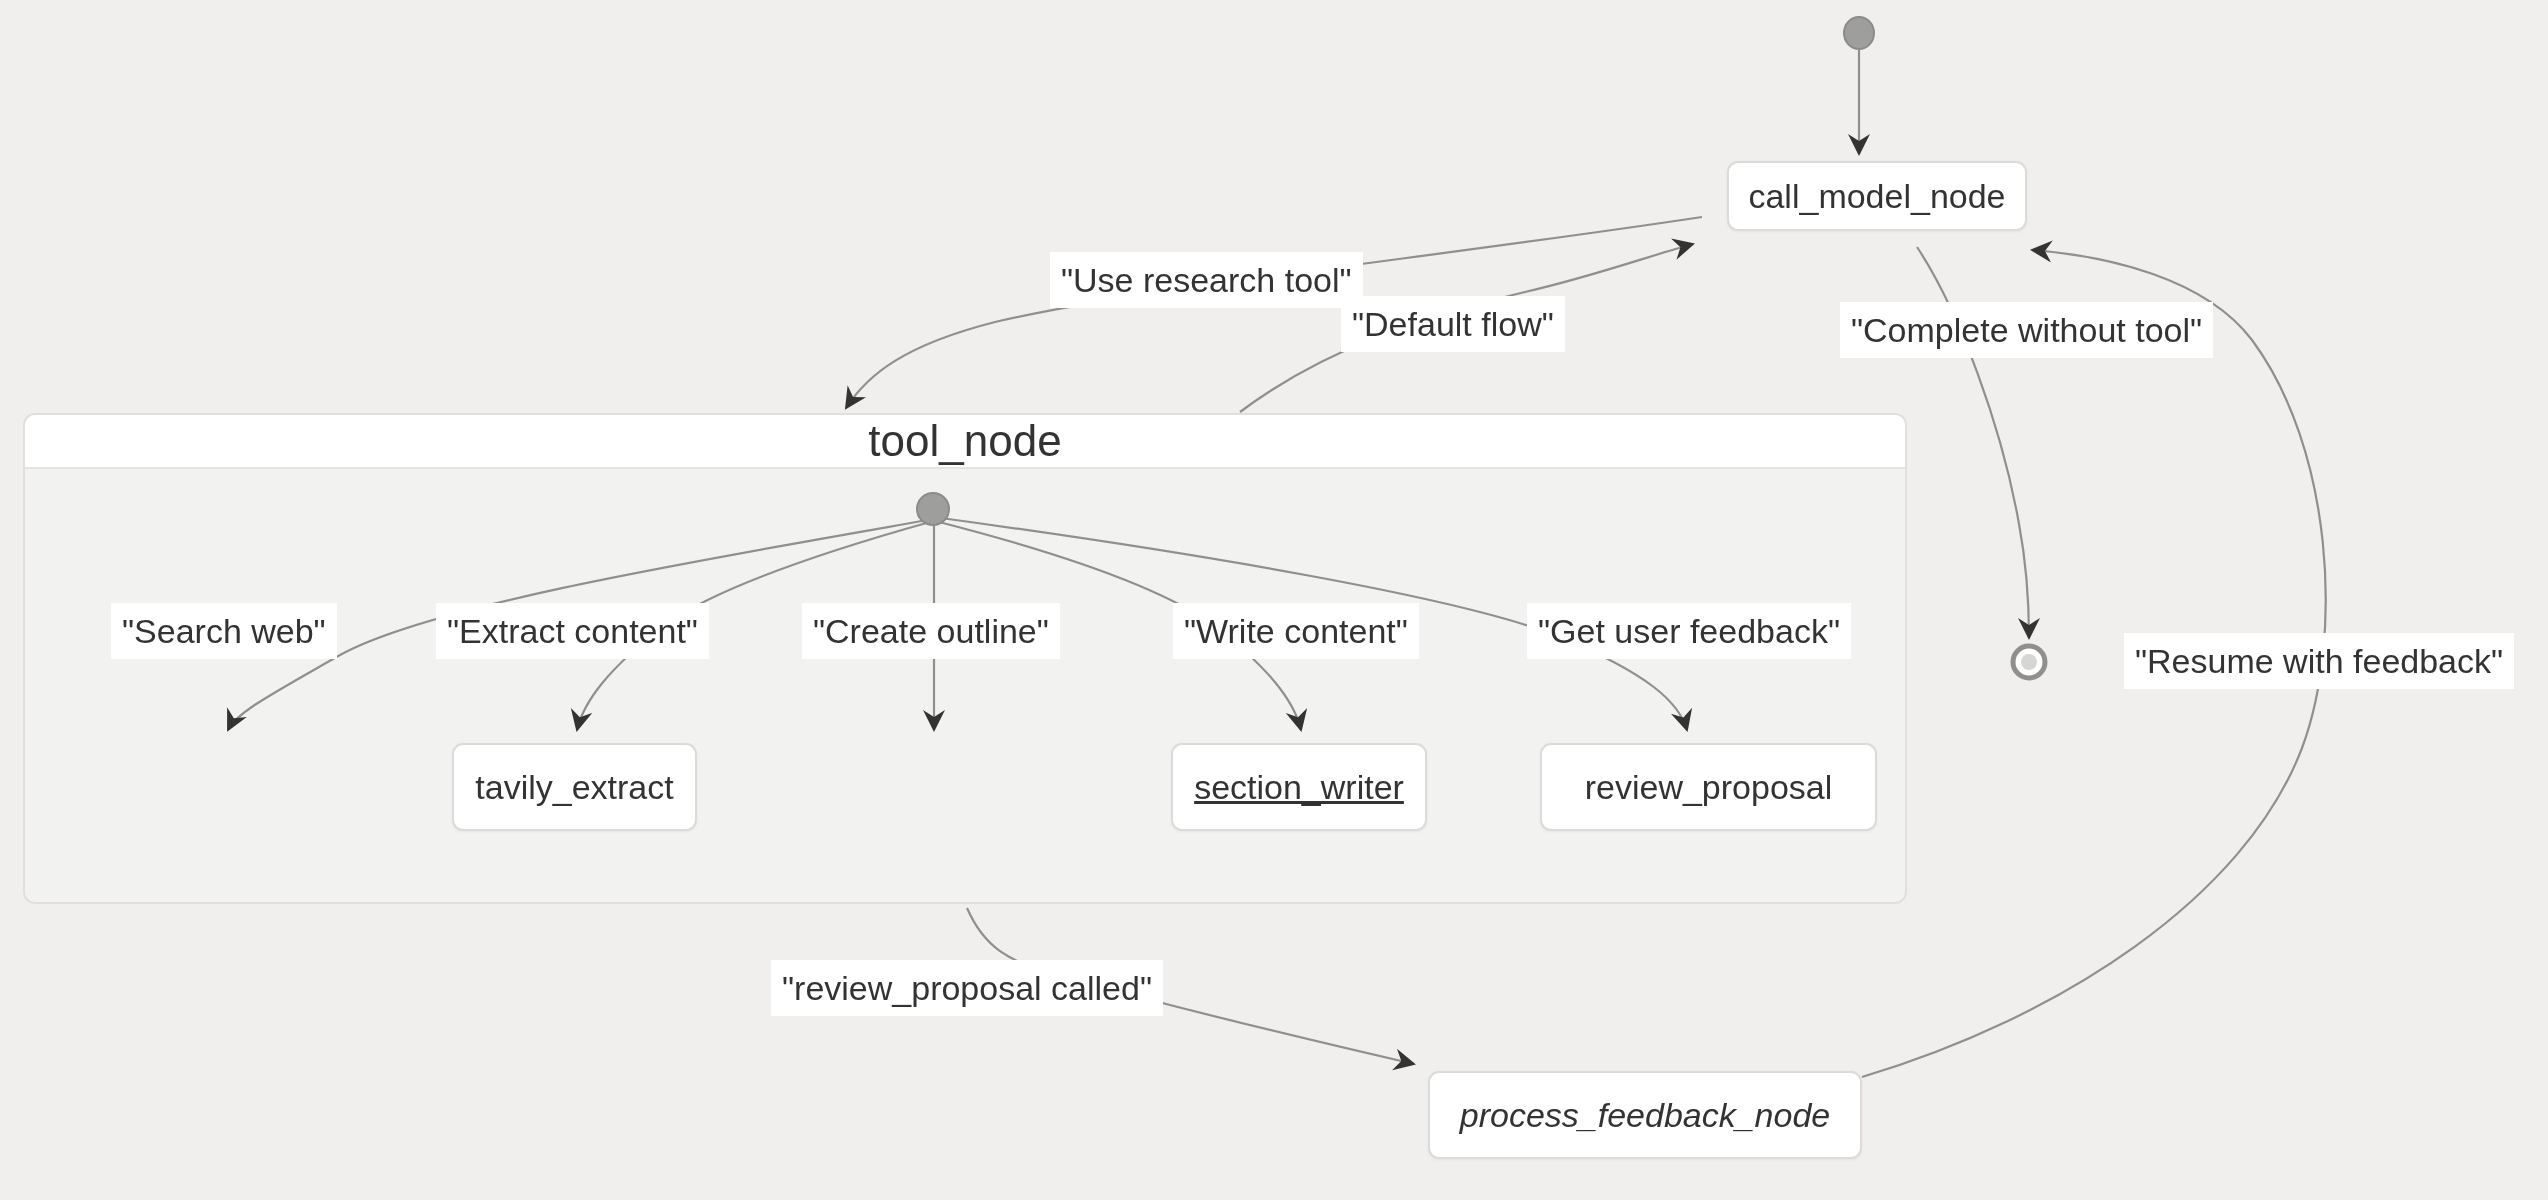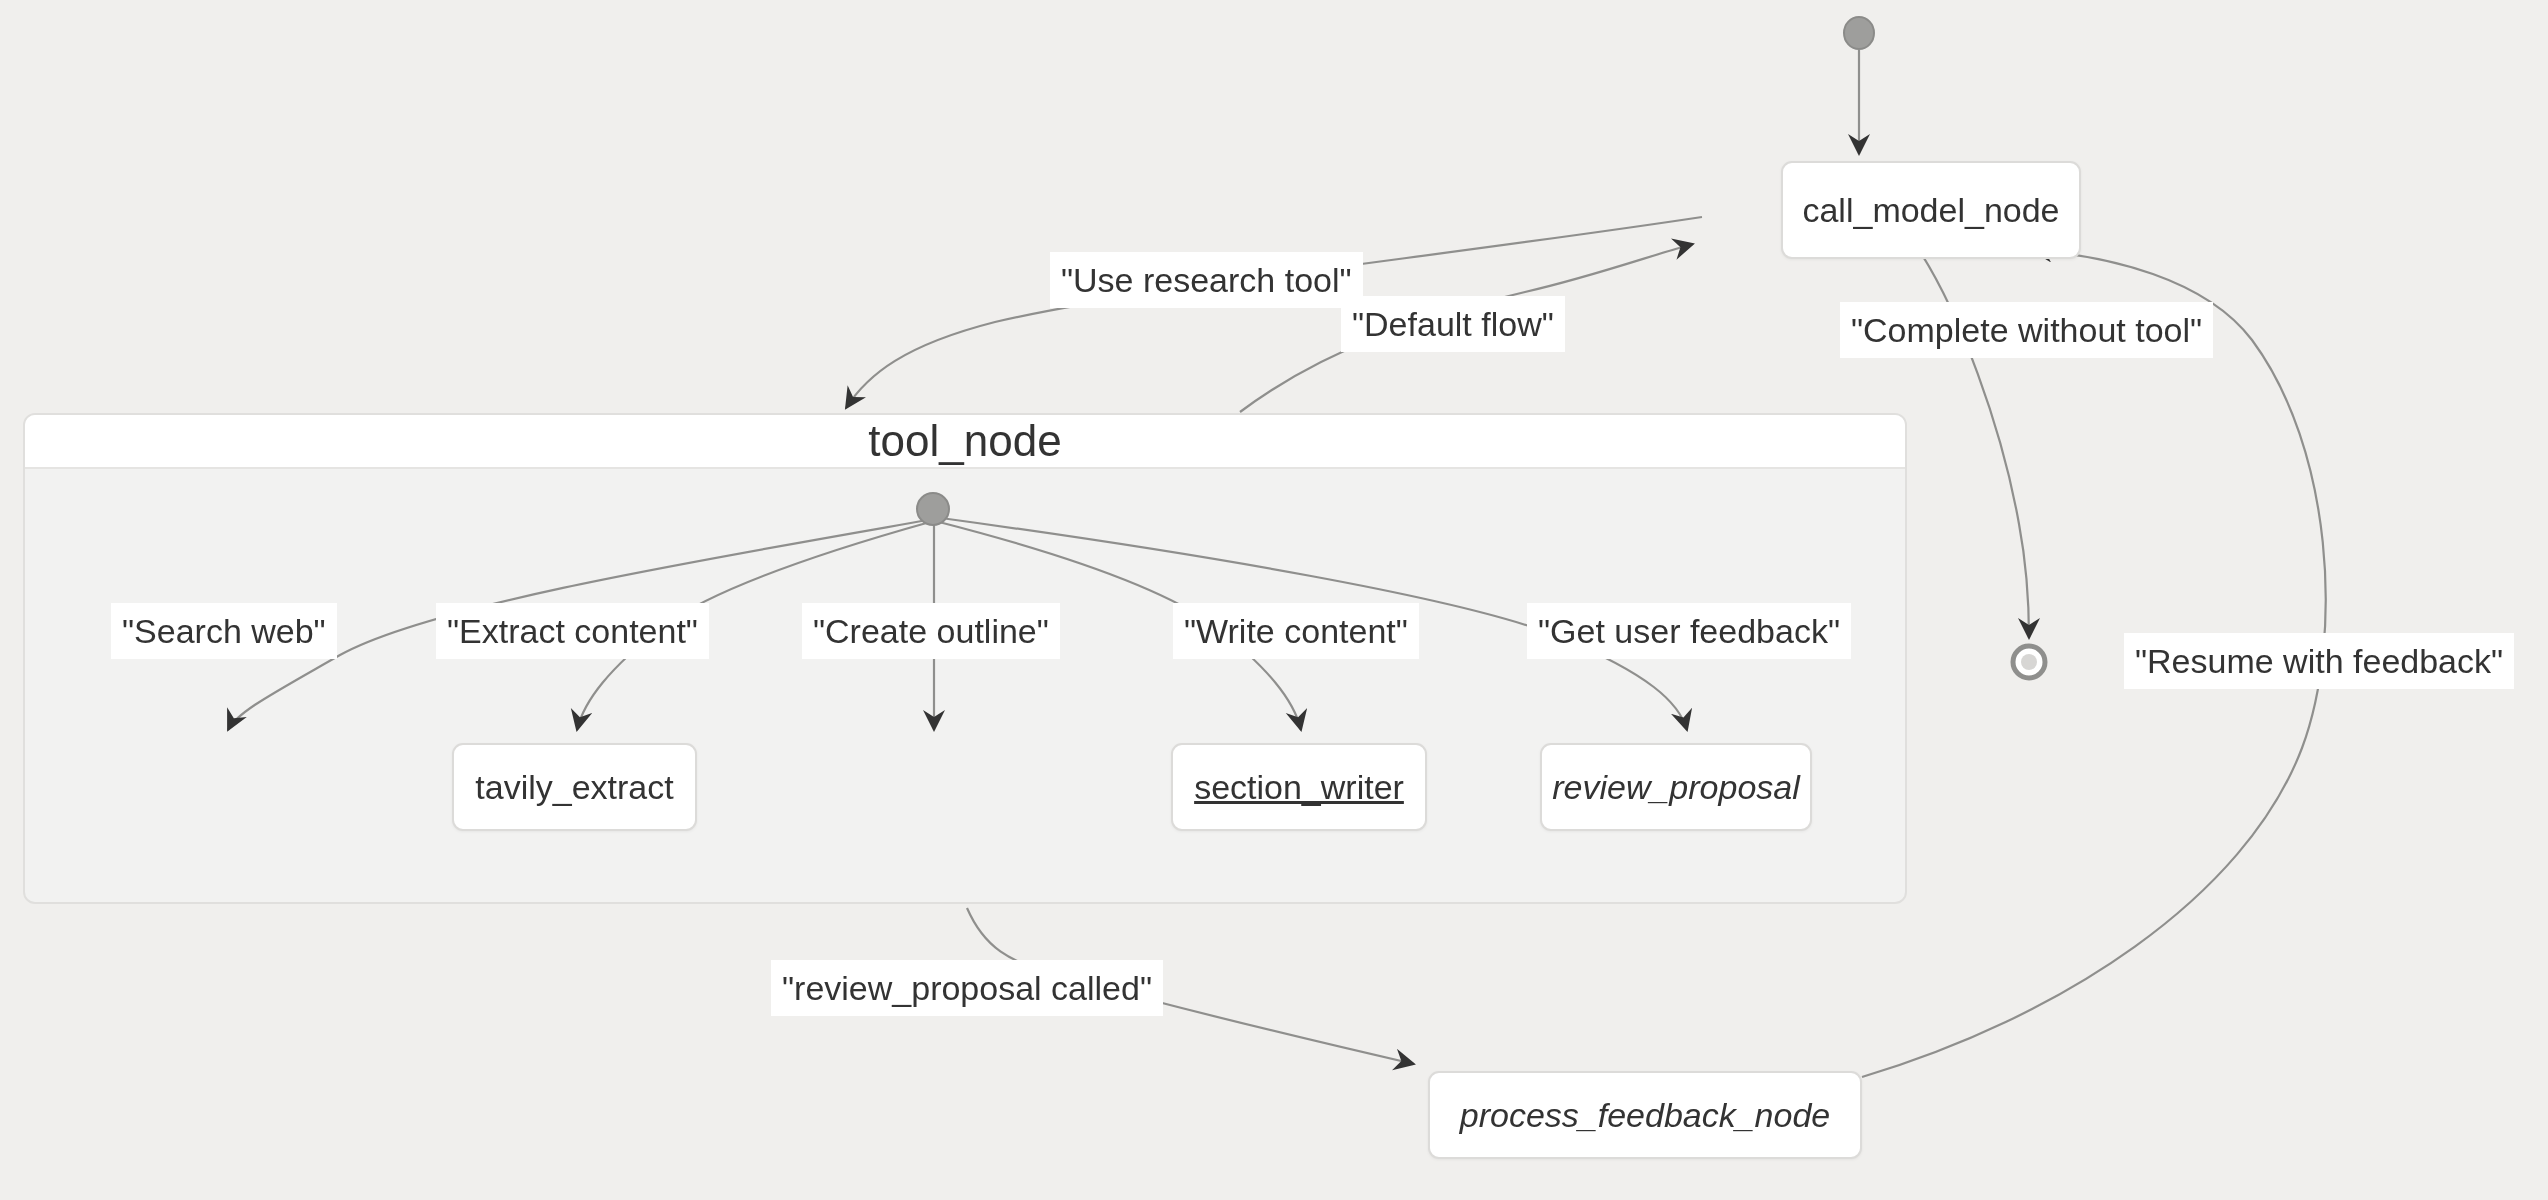--- a/index.html
+++ b/index.html
@@ -95,19 +95,19 @@
   <div class="elabel on-top" style="left:1341px; top:296px;">"Default flow"</div>
   <div class="elabel" style="left:1840px; top:302px;">"Complete without tool"</div>
   <div class="elabel" style="left:2124px; top:633px;">"Resume with feedback"</div>
   <div class="elabel" style="left:771px; top:960px;">"review_proposal called"</div>
   <div class="elabel" style="left:111px; top:603px;">"Search web"</div>
   <div class="elabel" style="left:436px; top:603px;">"Extract content"</div>
   <div class="elabel" style="left:802px; top:603px;">"Create outline"</div>
   <div class="elabel" style="left:1173px; top:603px;">"Write content"</div>
   <div class="elabel" style="left:1527px; top:603px;">"Get user feedback"</div>
 
-  <div class="node" style="left:1781px; top:161px; width:300px; height:98px;">call_model_node</div>
+  <div class="node" style="left:1727px; top:161px; width:300px; height:70px;">call_model_node</div>
   <div class="node" style="left:452px; top:743px; width:245px; height:88px;">tavily_extract</div>
   <div class="node" style="left:1171px; top:743px; width:256px; height:88px;text-decoration:underline;">section_writer</div>
-  <div class="node" style="left:1540px; top:743px; width:272px; height:88px;font-style:italic;">review_proposal</div>
+  <div class="node" style="left:1540px; top:743px; width:337px; height:88px;">review_proposal</div>
   <div class="node" style="left:1428px; top:1071px; width:434px; height:88px;font-style:italic;">process_feedback_node</div>
 
 </div>
 
 </body></html>

